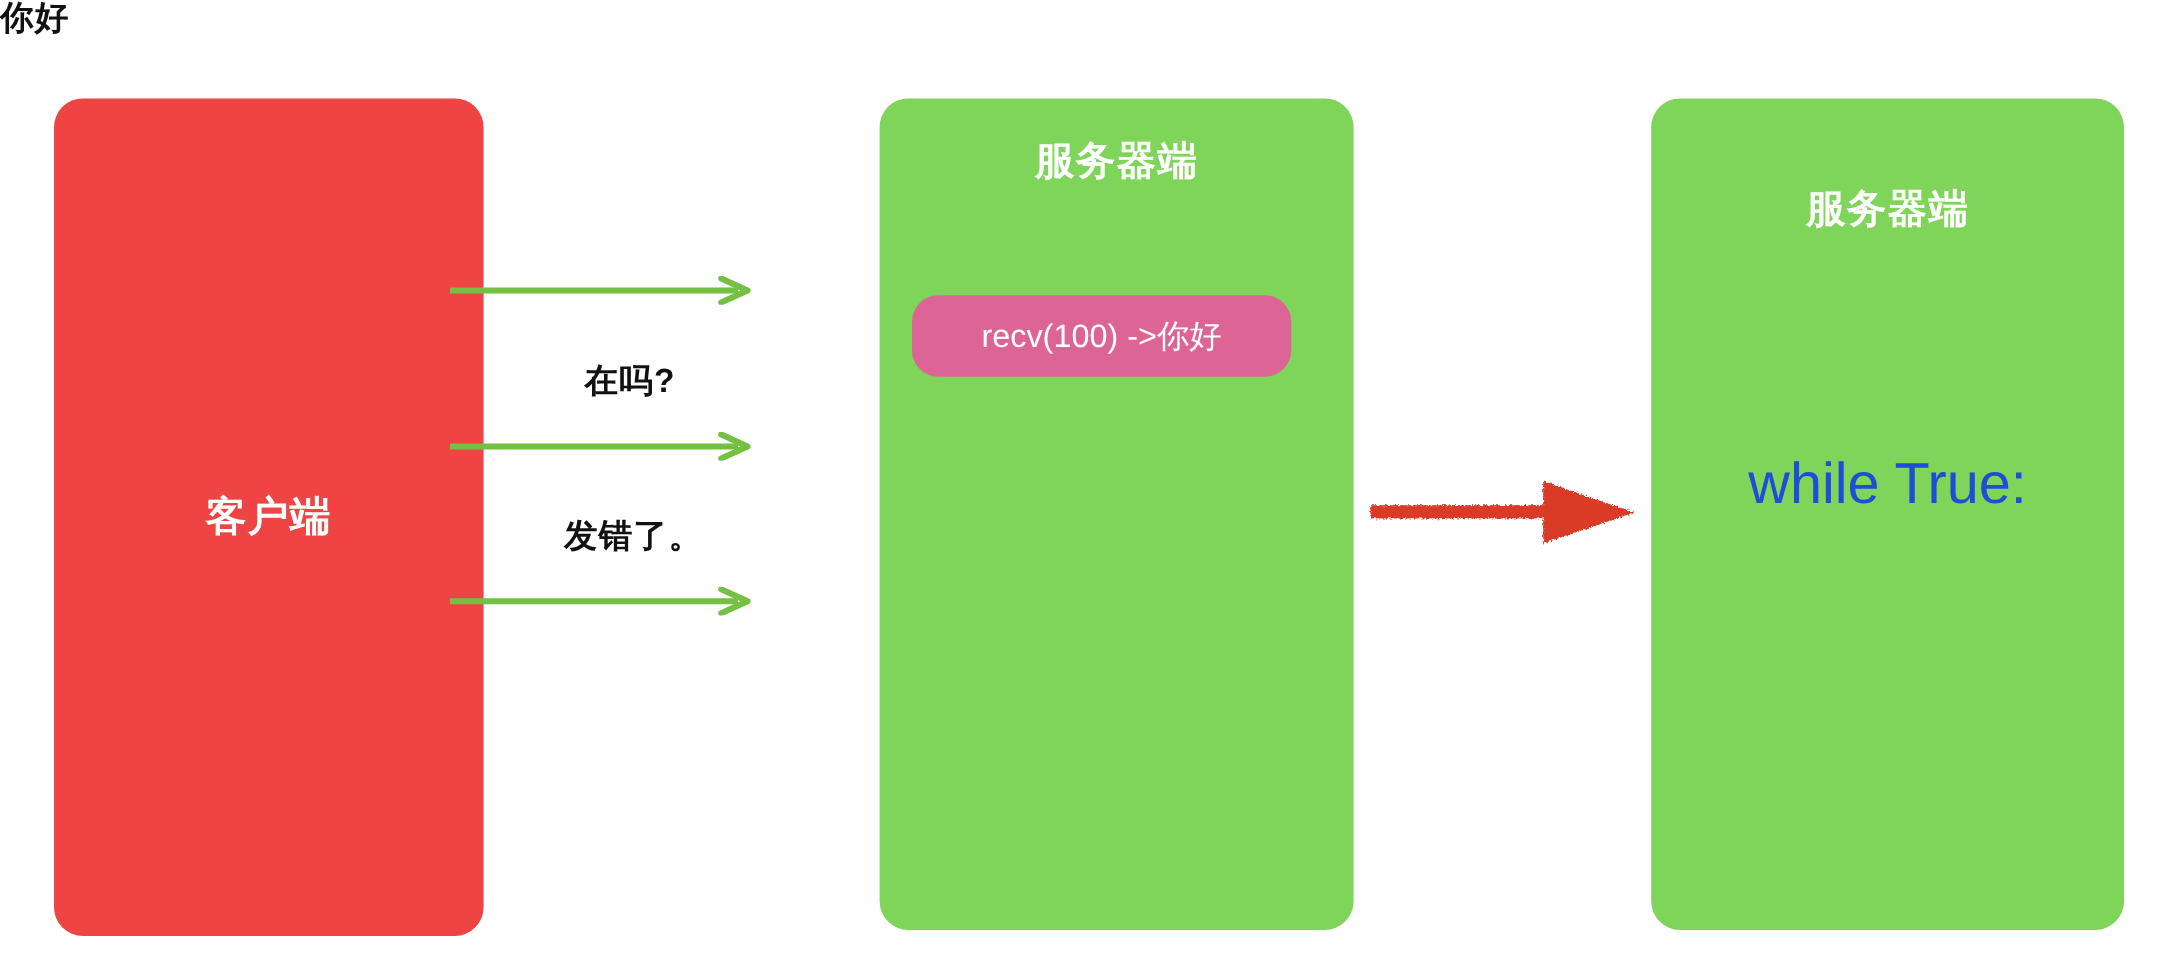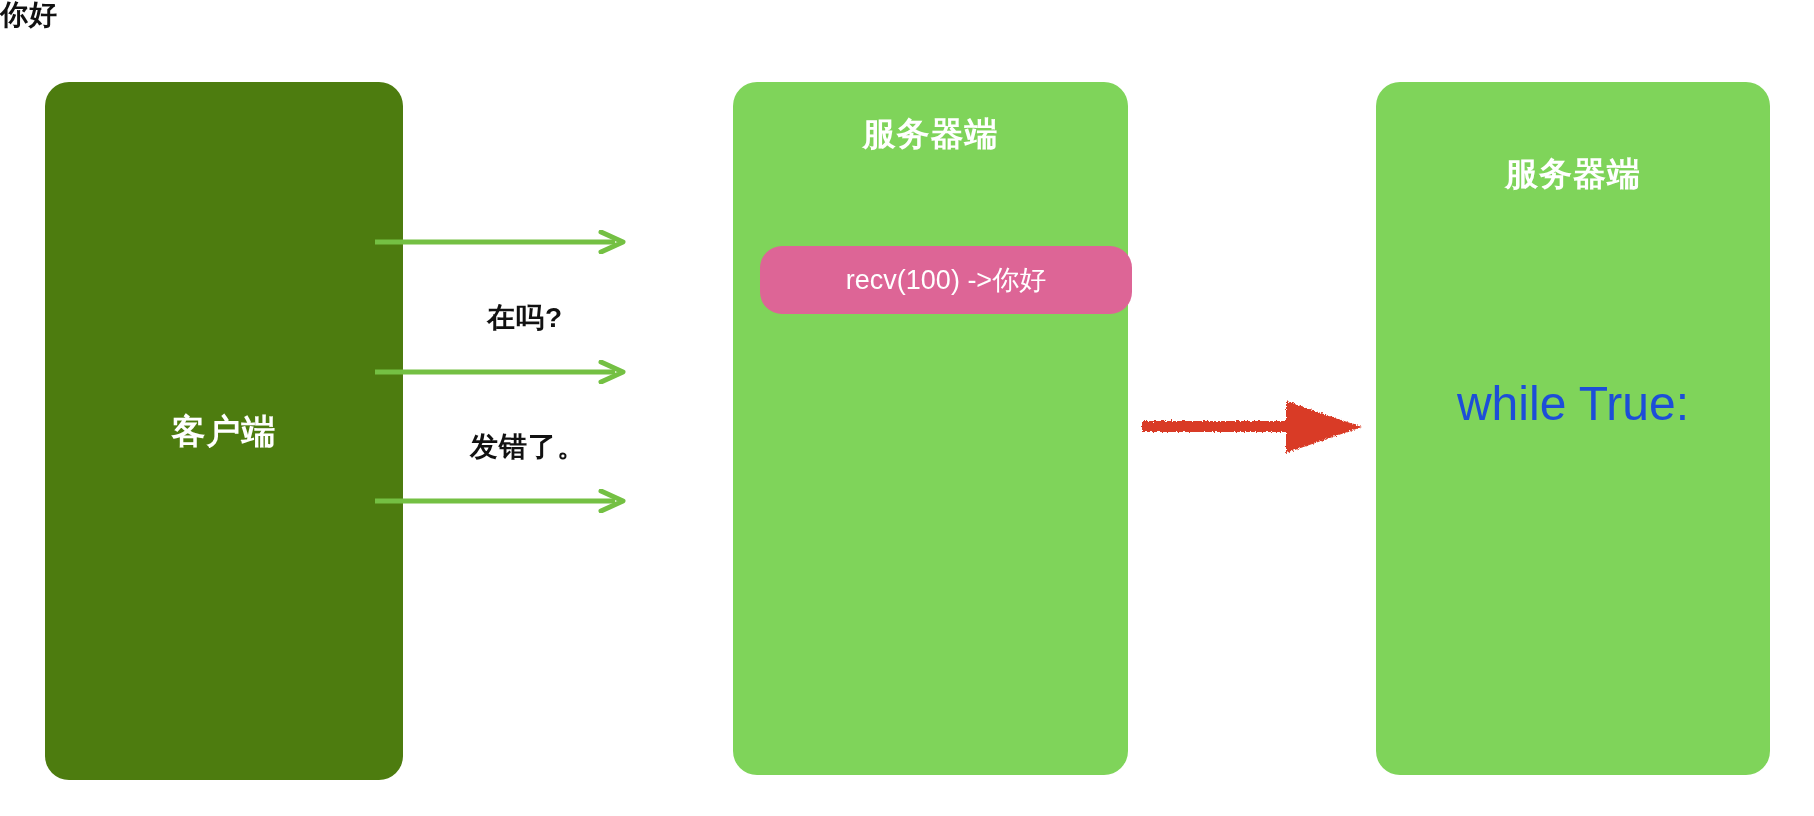--- a/index.html
+++ b/index.html
@@ -22,21 +22,21 @@
   .box {
     position: absolute;
     border-radius: 24px;
     box-sizing: border-box;
   }
   .client-box {
     left: 45px;
     top: 82px;
     width: 358px;
     height: 698px;
-    background: #4d7c0f;
+    background: #ef4444;
   }
   .client-label {
     position: absolute;
     left: 0;
     right: 0;
     top: 50%;
     transform: translateY(-50%);
     text-align: center;
     color: #ffffff;
     font-size: 34px;
@@ -84,21 +84,21 @@
     font-weight: 400;
     display: flex;
     align-items: center;
     justify-content: center;
     text-align: center;
     line-height: 1;
     white-space: nowrap;
   }
   .server-box-mid .pill {
     left: 27px;
-    width: 372px;
+    width: 316px;
     height: 68px;
   }
   .pill-1 { top: 164px; }
   .pill-2 { top: 322px; }
   .pill-3 { top: 482px; }
 
   .while-text {
     position: absolute;
     left: 0;
     right: 0;

